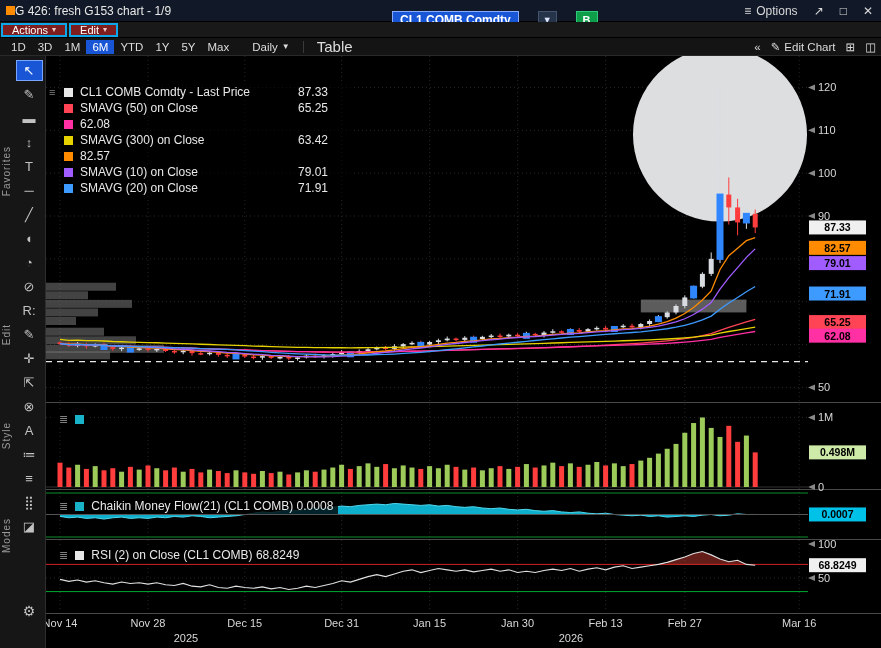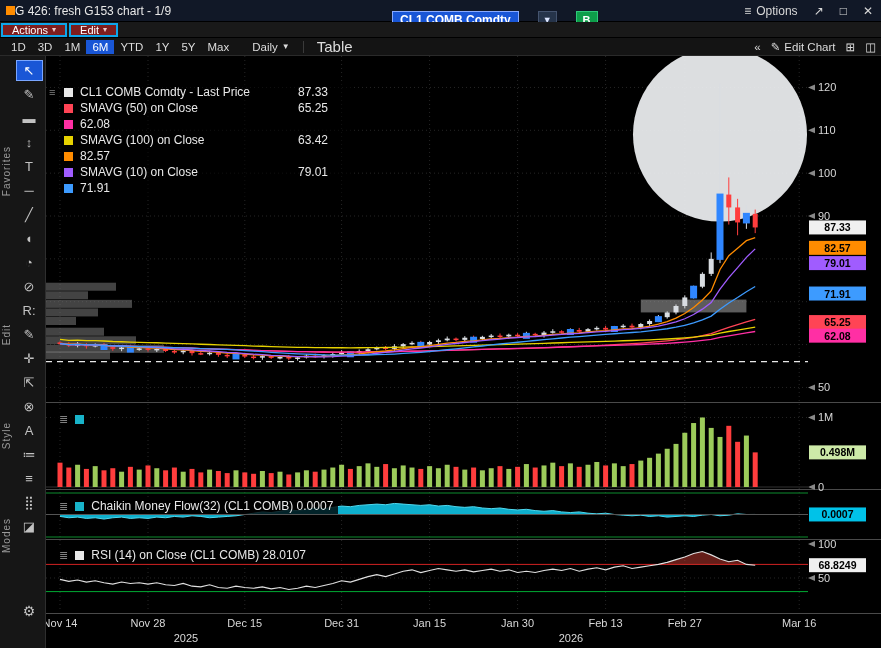--- a/index.html
+++ b/index.html
@@ -531,46 +531,47 @@
         <span class="swatch" style="background: rgb(255, 68, 85);"></span>
         <span class="llab">SMAVG (50)  on Close</span>
         <span class="lval">65.25</span>
       </div>
       <div class="lrow">
         <span class="swatch" style="background: rgb(255, 47, 164);"></span>
         <span class="lval">62.08</span>
       </div>
       <div class="lrow">
         <span class="swatch" style="background: rgb(230, 210, 0);"></span>
-        <span class="llab">SMAVG (100) on Close</span>
+        <span class="llab">SMAVG (300) on Close</span>
         <span class="lval">63.42</span>
       </div>
       <div class="lrow">
         <span class="swatch" style="background: rgb(255, 140, 0);"></span>
         <span class="lval">82.57</span>
       </div>
       <div class="lrow">
         <span class="swatch" style="background: rgb(160, 92, 255);"></span>
         <span class="llab">SMAVG (10) on Close</span>
         <span class="lval">79.01</span>
       </div>
       <div class="lrow">
         <span class="swatch" style="background: rgb(61, 155, 255);"></span>
+        <span class="llab">SMAVG (20) on Close</span>
         <span class="lval">71.91</span>
       </div>
     </div>
 
     <div class="plegend legend-vol">
       <span class="phandle">≣</span>
       <span class="swatch" id="vol-swatch" style="background: rgb(24, 179, 201);"></span>
     </div>
     <div class="plegend legend-cmf">
       <span class="phandle">≣</span>
       <span class="swatch" id="cmf-swatch" style="background: rgb(24, 179, 201);"></span>
-      <span>Chaikin Money Flow(32) (CL1 COMB) 0.0007</span>
+      <span>Chaikin Money Flow(21) (CL1 COMB) 0.0008</span>
     </div>
     <div class="plegend legend-rsi">
       <span class="phandle">≣</span>
       <span class="swatch" id="rsi-swatch" style="background: rgb(232, 232, 232);"></span>
-      <span>RSI (14)  on Close (CL1 COMB) 28.0107</span>
+      <span>RSI (2)  on Close (CL1 COMB) 68.8249</span>
     </div>
   </div>
 </div>
 
 </body></html>

